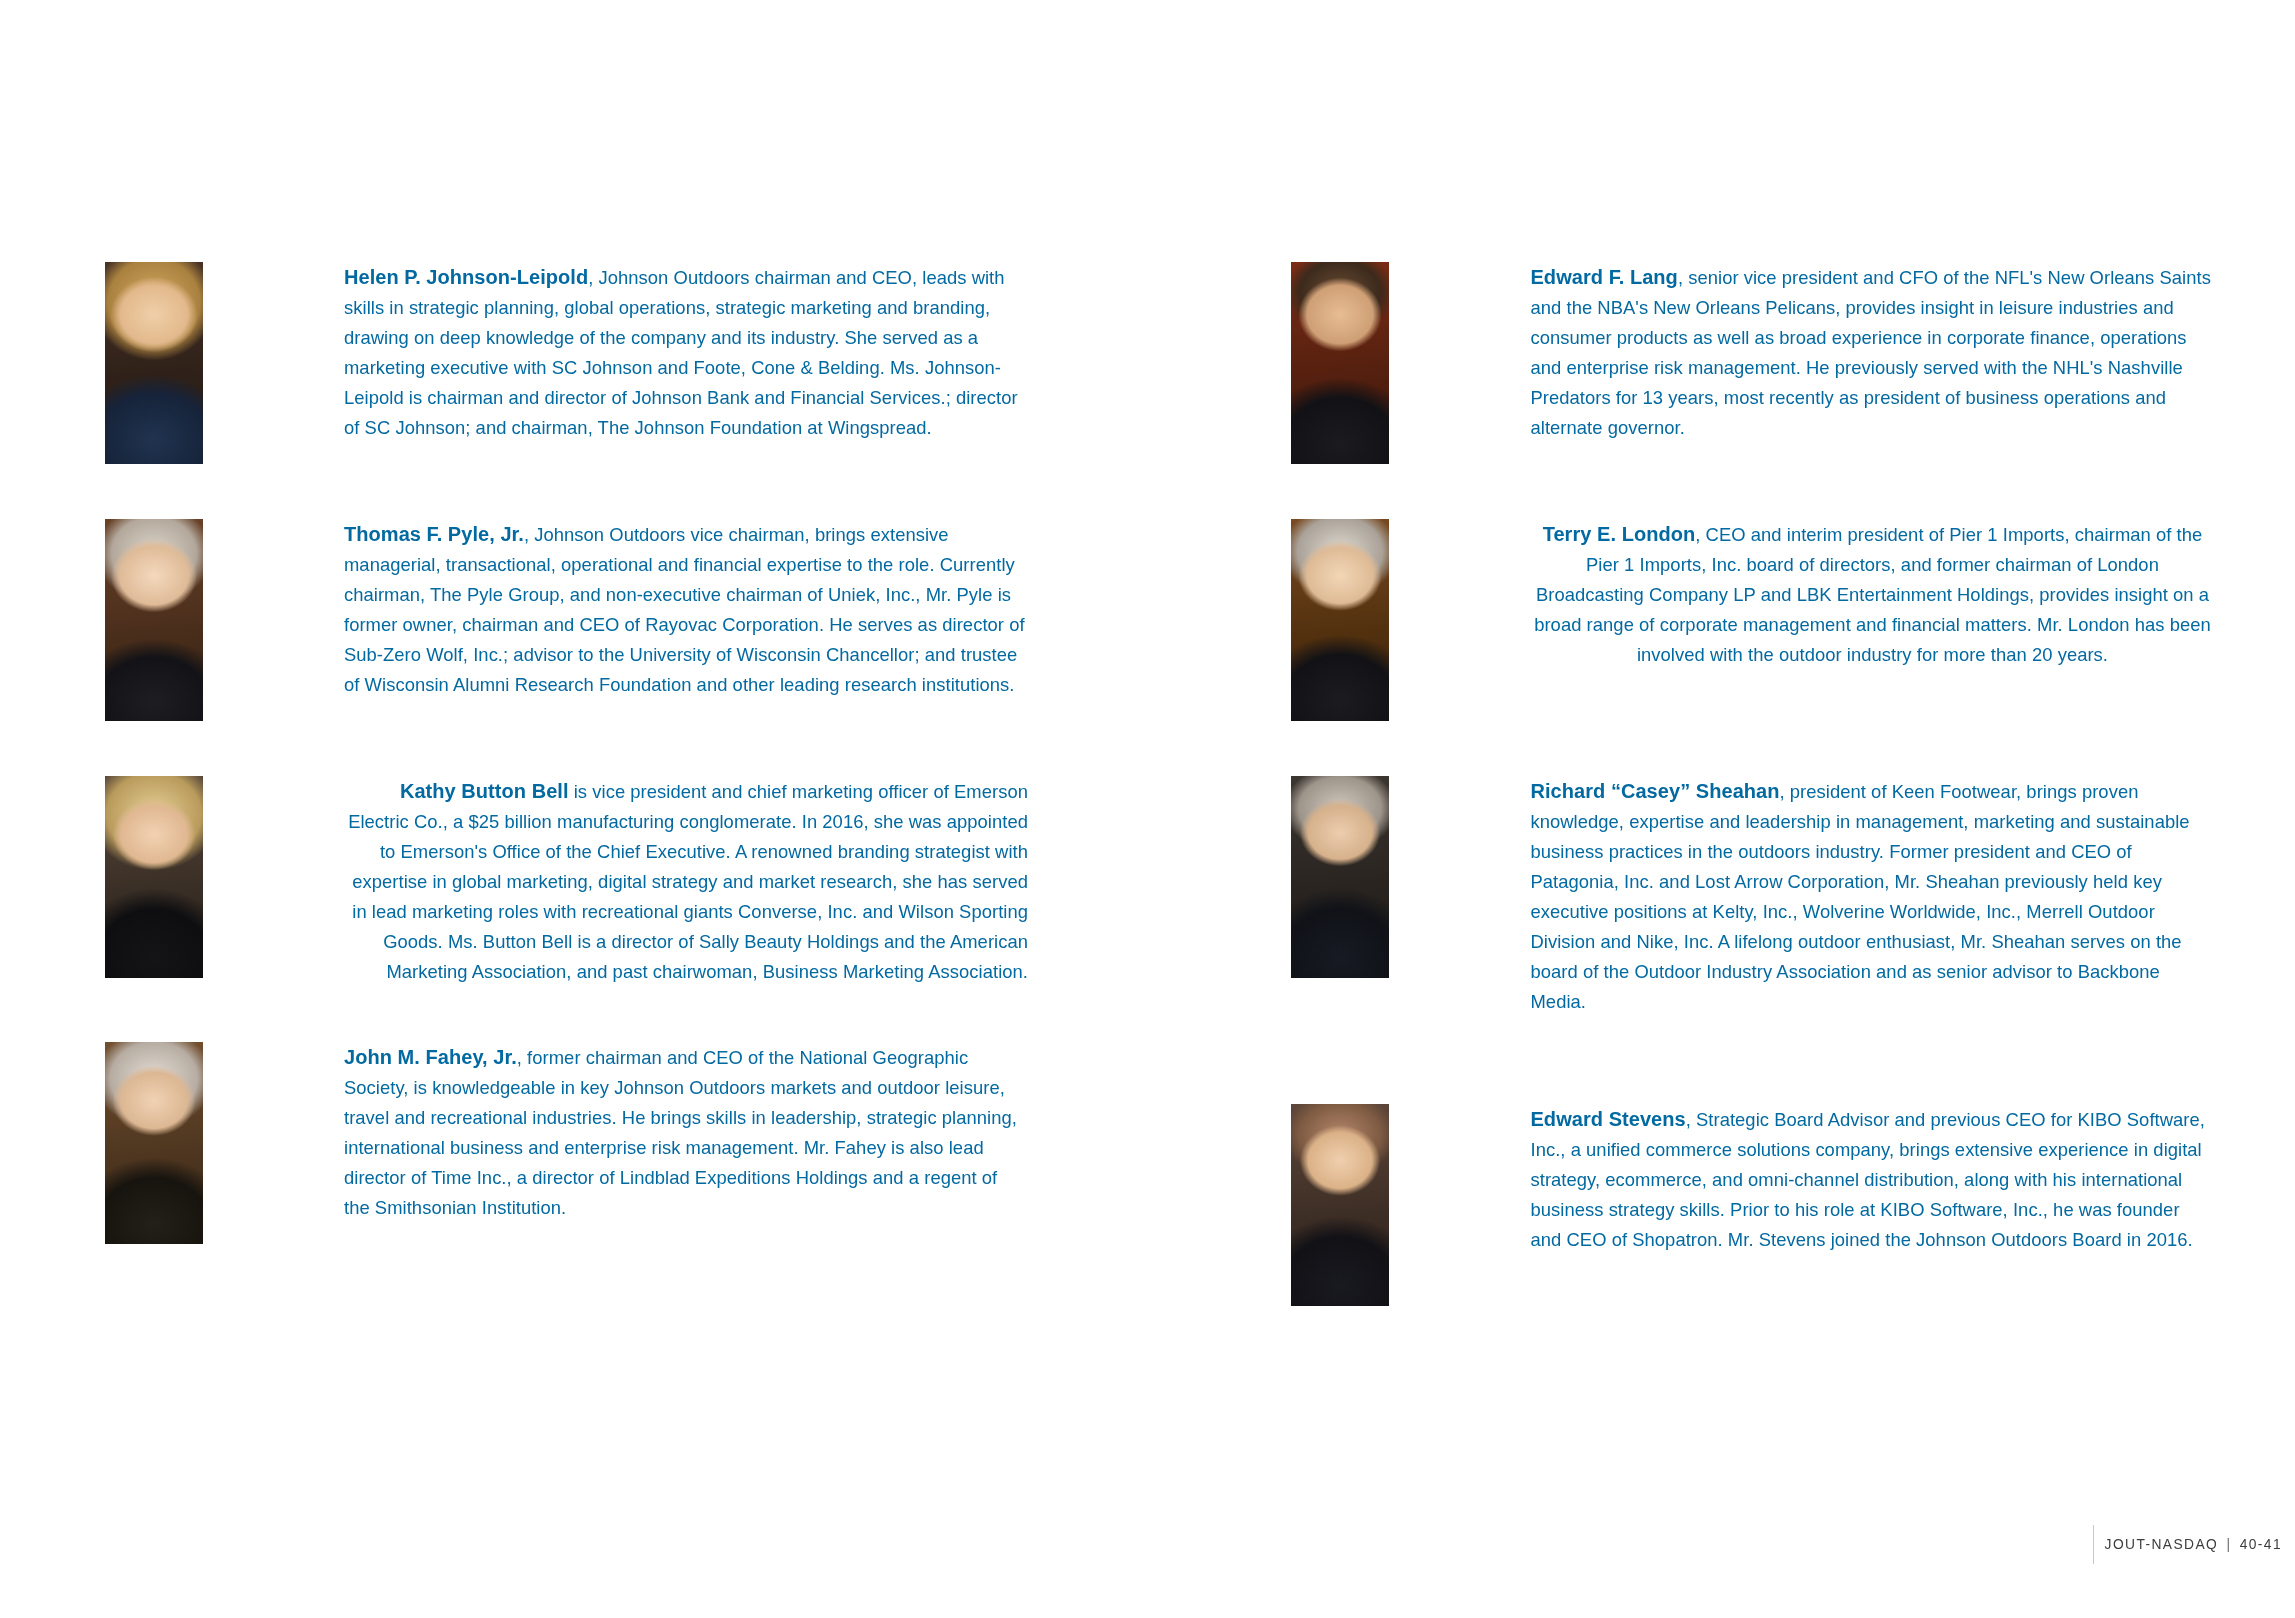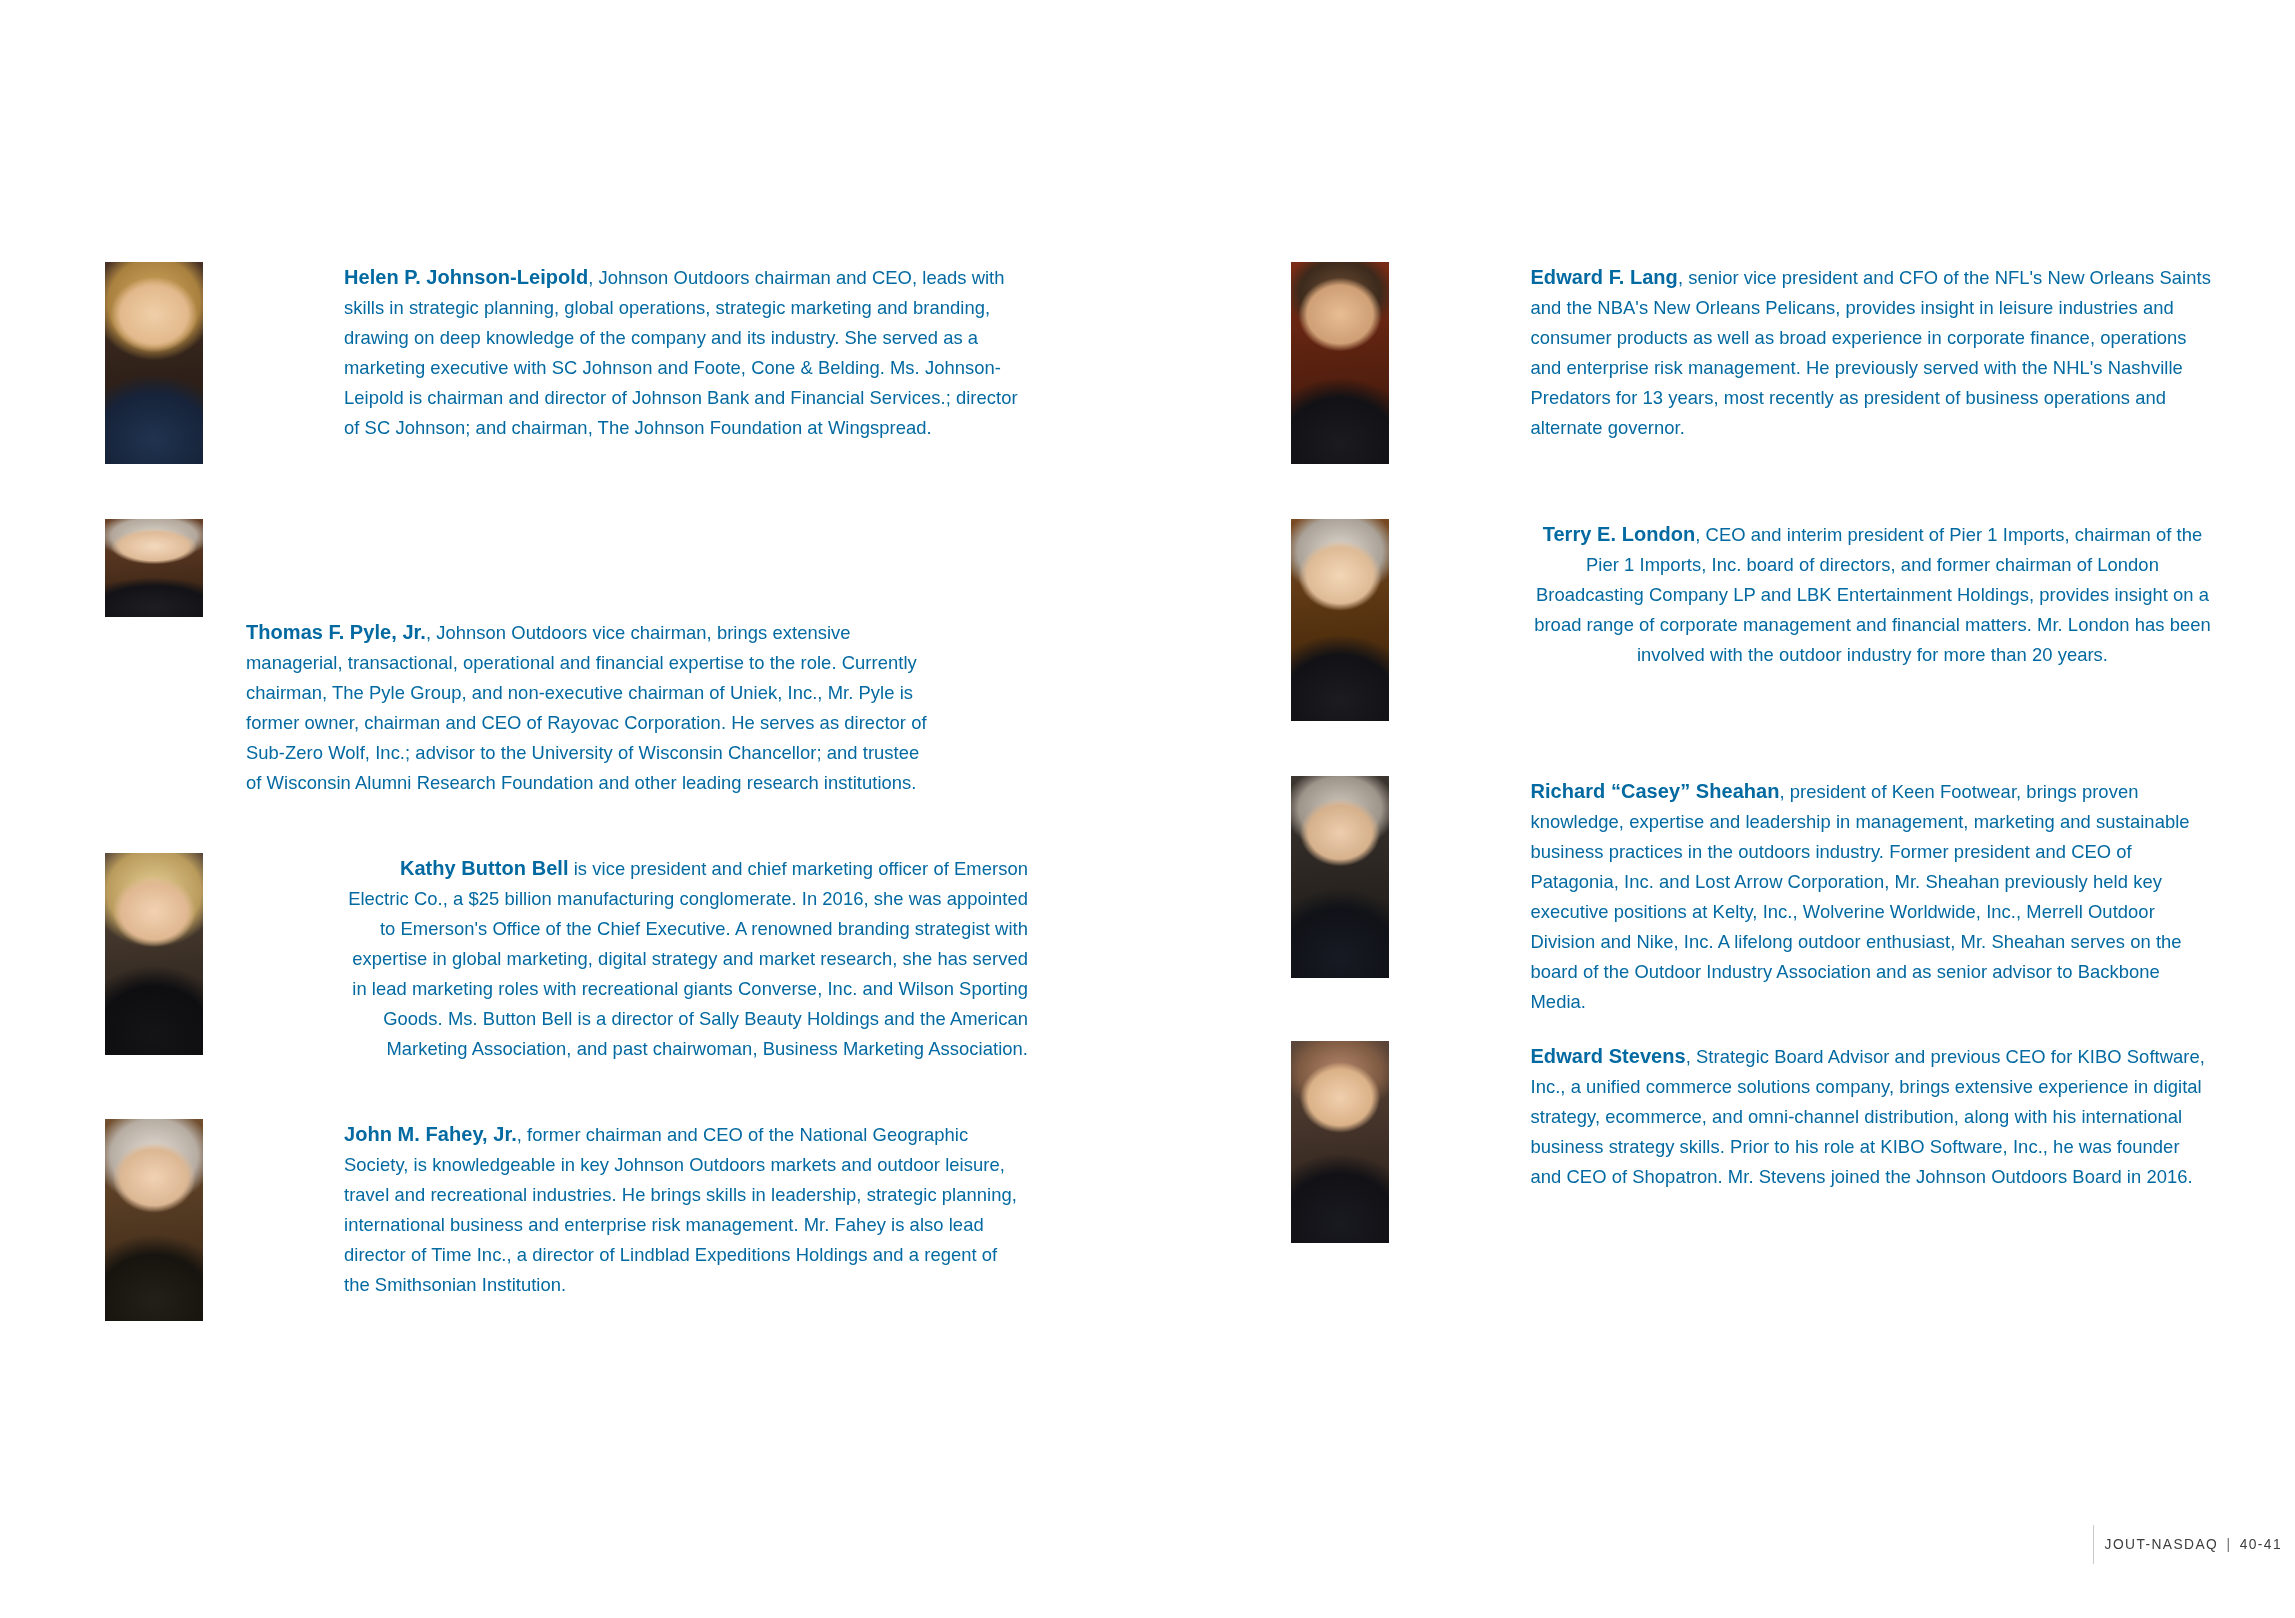--- a/index.html
+++ b/index.html
@@ -110,21 +110,21 @@
               radial-gradient(ellipse 62% 26% at 50% 26%, #f0cfa8 0%, #e2b98c 55%, rgba(226,185,140,0) 72%),
               radial-gradient(ellipse 78% 36% at 50% 20%, #d7a964 0%, #a9813f 60%, rgba(169,129,63,0) 80%),
               radial-gradient(ellipse 95% 38% at 50% 88%, #20334f 0%, #16233a 60%, rgba(22,35,58,0) 85%),
               linear-gradient(175deg, #4a3326 0%, #2f2119 55%, #241a14 100%)"></div>
         </div>
         <div class="bio-text">
           <span class="name">Helen P. Johnson-Leipold</span><span>, Johnson Outdoors chairman and CEO, leads with skills in strategic planning, global operations, strategic marketing and branding, drawing on deep knowledge of the company and its industry. She served as a marketing executive with SC Johnson and Foote, Cone &amp; Belding. Ms. Johnson-Leipold is chairman and director of Johnson Bank and Financial Services.; director of SC Johnson; and chairman, The Johnson Foundation at Wingspread.</span>
         </div>
       </div>
 
-      <div class="bio" style="margin-bottom:55px;flex-direction:column;">
+      <div class="bio" style="margin-bottom:55px;">
         <div class="bio-photo">
           <div class="photo-inner" style="background:
               radial-gradient(ellipse 58% 24% at 50% 28%, #f3d9bd 0%, #dfbb98 60%, rgba(223,187,152,0) 76%),
               radial-gradient(ellipse 72% 30% at 50% 17%, #ddd6cd 0%, #b2a79a 60%, rgba(178,167,154,0) 82%),
               radial-gradient(ellipse 95% 36% at 50% 90%, #1d1d22 0%, #131317 60%, rgba(19,19,23,0) 85%),
               linear-gradient(175deg, #6a4228 0%, #4a2e1c 55%, #33200f 100%)"></div>
         </div>
         <div class="bio-text">
           <span class="name">Thomas F. Pyle, Jr.</span><span>, Johnson Outdoors vice chairman, brings extensive managerial, transactional, operational and financial expertise to the role. Currently chairman, The Pyle Group, and non-executive chairman of Uniek, Inc., Mr. Pyle is former owner, chairman and CEO of Rayovac Corporation. He serves as director of Sub-Zero Wolf, Inc.; advisor to the University of Wisconsin Chancellor; and trustee of Wisconsin Alumni Research Foundation and other leading research institutions.</span>
         </div>
@@ -179,21 +179,21 @@
               radial-gradient(ellipse 56% 23% at 50% 28%, #f2d6b6 0%, #debb96 60%, rgba(222,187,150,0) 76%),
               radial-gradient(ellipse 72% 28% at 50% 16%, #ddd8d0 0%, #aaa298 60%, rgba(170,162,152,0) 82%),
               radial-gradient(ellipse 95% 38% at 50% 90%, #1b1b20 0%, #121216 60%, rgba(18,18,22,0) 86%),
               linear-gradient(175deg, #7a4a22 0%, #53310f 55%, #3c2309 100%)"></div>
         </div>
         <div class="bio-text">
           <span class="name">Terry E. London</span><span>, CEO and interim president of Pier 1 Imports, chairman of the Pier 1 Imports, Inc. board of directors, and former chairman of London Broadcasting Company LP and LBK Entertainment Holdings, provides insight on a broad range of corporate management and financial matters. Mr. London has been involved with the outdoor industry for more than 20 years.</span>
         </div>
       </div>
 
-      <div class="bio" style="margin-bottom:24px;">
+      <div class="bio" style="margin-bottom:87px;">
         <div class="bio-photo">
           <div class="photo-inner" style="background:
               radial-gradient(ellipse 54% 22% at 50% 28%, #eccdae 0%, #d6b18c 60%, rgba(214,177,140,0) 76%),
               radial-gradient(ellipse 70% 26% at 50% 16%, #cfc7bd 0%, #9d948a 60%, rgba(157,148,138,0) 82%),
               radial-gradient(ellipse 95% 40% at 50% 90%, #171a22 0%, #101218 60%, rgba(16,18,24,0) 86%),
               linear-gradient(175deg, #3c3630 0%, #292420 55%, #1d1916 100%)"></div>
         </div>
         <div class="bio-text">
           <span class="name">Richard “Casey” Sheahan</span><span>, president of Keen Footwear, brings proven knowledge, expertise and leadership in management, marketing and sustainable business practices in the outdoors industry. Former president and CEO of Patagonia, Inc. and Lost Arrow Corporation, Mr. Sheahan previously held key executive positions at Kelty, Inc., Wolverine Worldwide, Inc., Merrell Outdoor Division and Nike, Inc. A lifelong outdoor enthusiast, Mr. Sheahan serves on the board of the Outdoor Industry Association and as senior advisor to Backbone Media.</span>
         </div>

